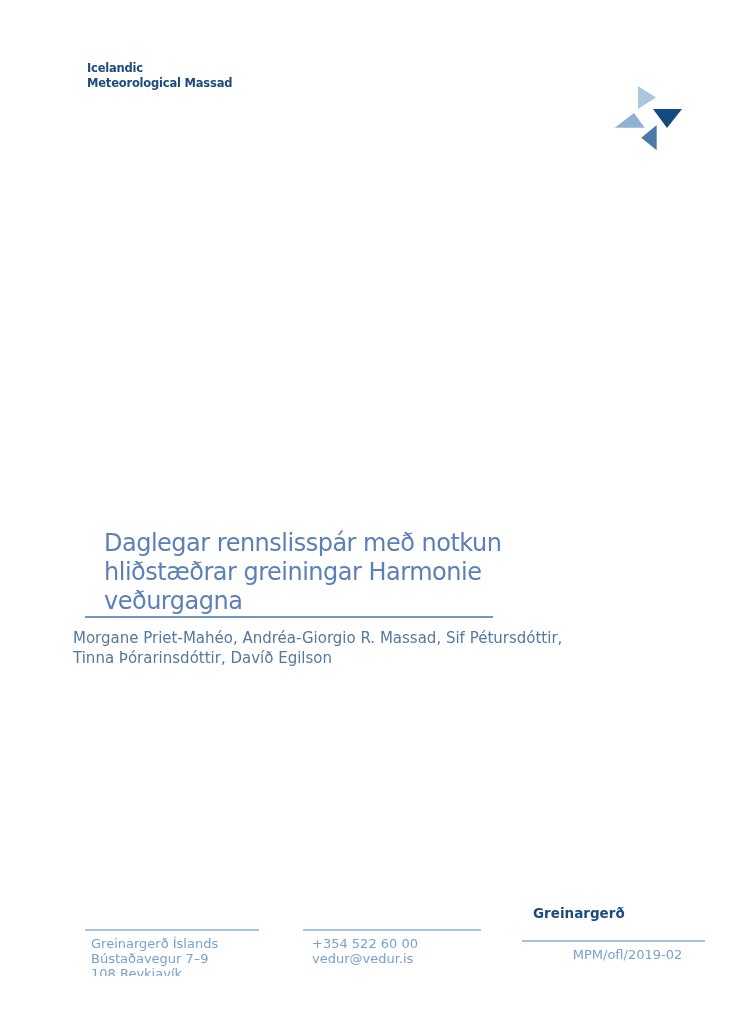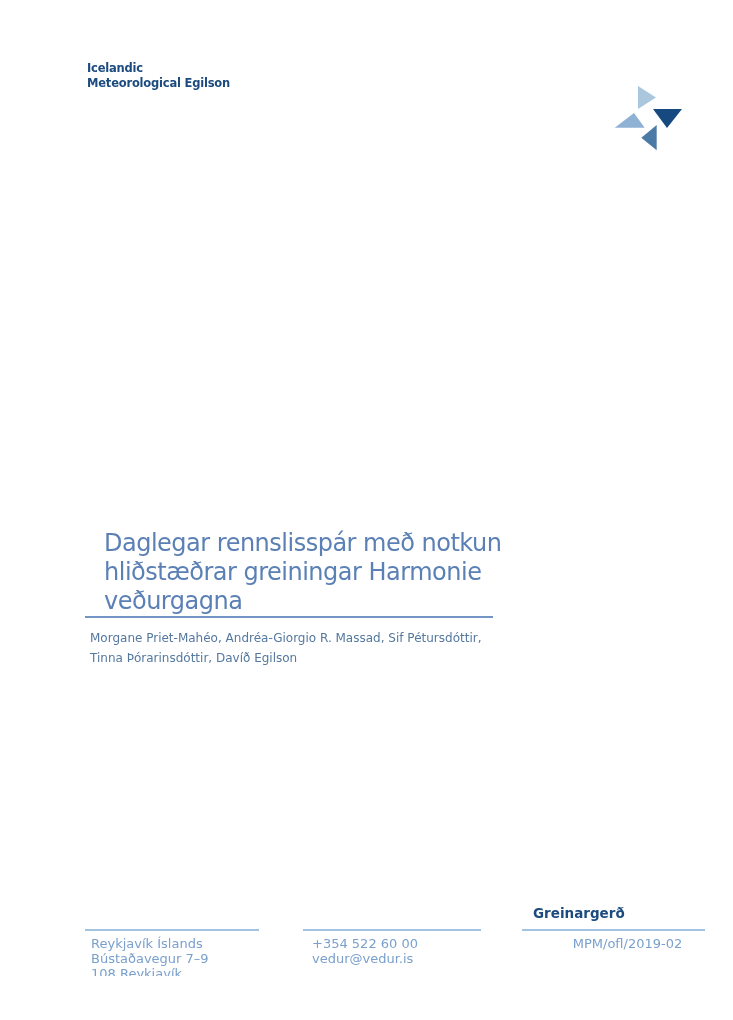--- a/index.html
+++ b/index.html
@@ -56,58 +56,58 @@
   .title-rule {
     position: absolute;
     left: 85px;
     top: 616px;
     width: 408px;
     height: 2px;
     background: #7295c5;
   }
   .authors {
     position: absolute;
-    left: 90px;
+    left: 73px;
     top: 628px;
-    font-size: 12px;
+    font-size: 15px;
     line-height: 20px;
     color: #54789f;
     white-space: nowrap;
   }
 
   
   .fcol {
     position: absolute;
     font-size: 13px;
     line-height: 15px;
     color: #7aa0cd;
   }
   .fcol .frule { height: 2px; background: #a4c3e0; }
   .col1 { left: 85px;  top: 929px; width: 174px; }
   .col2 { left: 303px; top: 929px; width: 178px; }
   .col3 { left: 522px; top: 905px; width: 183px; }
   .flabel {
-    margin: 0 0 8px 11px;
+    margin: 0 0 19px 11px;
     font-size: 13.5px;
     line-height: 16px;
     font-weight: 700;
     color: #1b4b7f;
   }
   .ftext { margin: 5px 0 0 6px; white-space: nowrap; }
   .col2 .ftext { margin-left: 9px; }
   .col3 .ftext { margin-left: 28px; text-align: center; }
 </style>
 </head>
 <body>
 
 <div class="page">
 
   <div class="office">
     <div>Icelandic</div>
-    <div>Meteorological Egilson</div>
+    <div>Meteorological Massad</div>
   </div>
 
   <svg class="pinwheel" viewBox="0 0 78 72" aria-hidden="true">
     <polygon points="28,4 28,27 46,15.5" fill="#aac7de"></polygon>
     <polygon points="4.7,45.7 34.7,45.7 24,31" fill="#8fb2d4"></polygon>
     <polygon points="43,27 72,27 57,46" fill="#15497f"></polygon>
     <polygon points="46.7,43 46.7,68.3 31.3,55.7" fill="#4a7aa5"></polygon>
   </svg>
 
   <h1 class="title" style="margin:16px; font-weight:400;">
@@ -117,21 +117,21 @@
   </h1>
   <div class="title-rule"></div>
   <div class="authors">
     <div>Morgane Priet-Mahéo, Andréa-Giorgio R. Massad, Sif Pétursdóttir,</div>
     <div>Tinna Þórarinsdóttir, Davíð Egilson</div>
   </div>
 
   <div class="fcol col1">
     <div class="frule"></div>
     <div class="ftext">
-      <div>Reykjavík Íslands</div>
+      <div>Greinargerð Íslands</div>
       <div>Bústaðavegur 7–9</div>
       <div>108 Reykjavík</div>
     </div>
   </div>
 
   <div class="fcol col2">
     <div class="frule"></div>
     <div class="ftext">
       <div>+354 522 60 00</div>
       <div>vedur@vedur.is</div>

